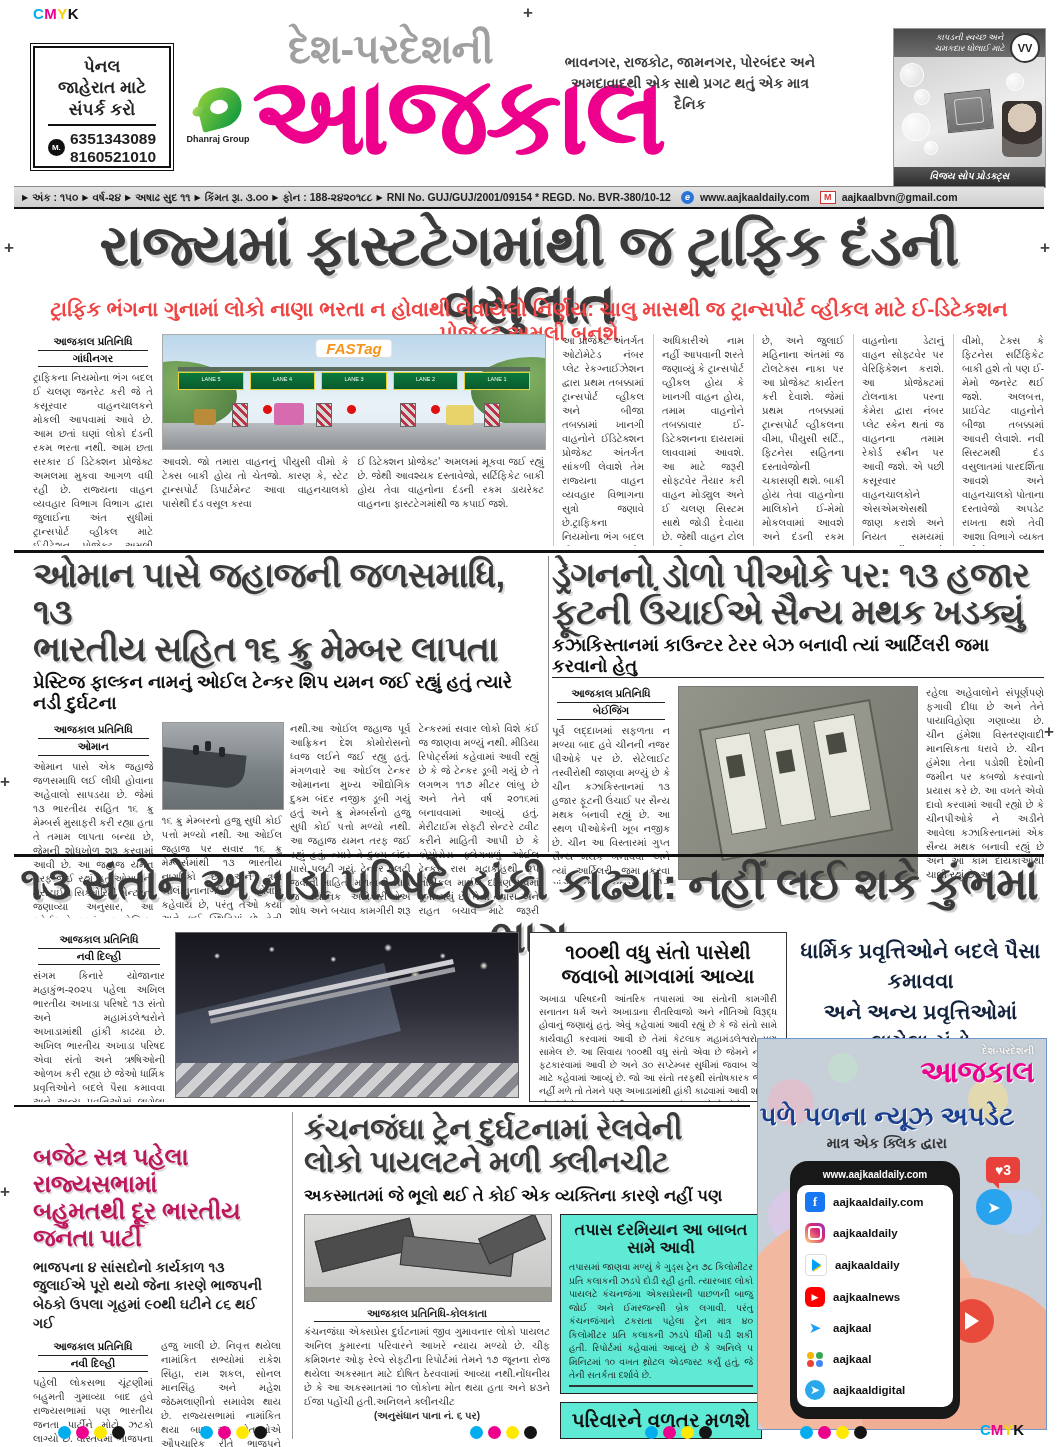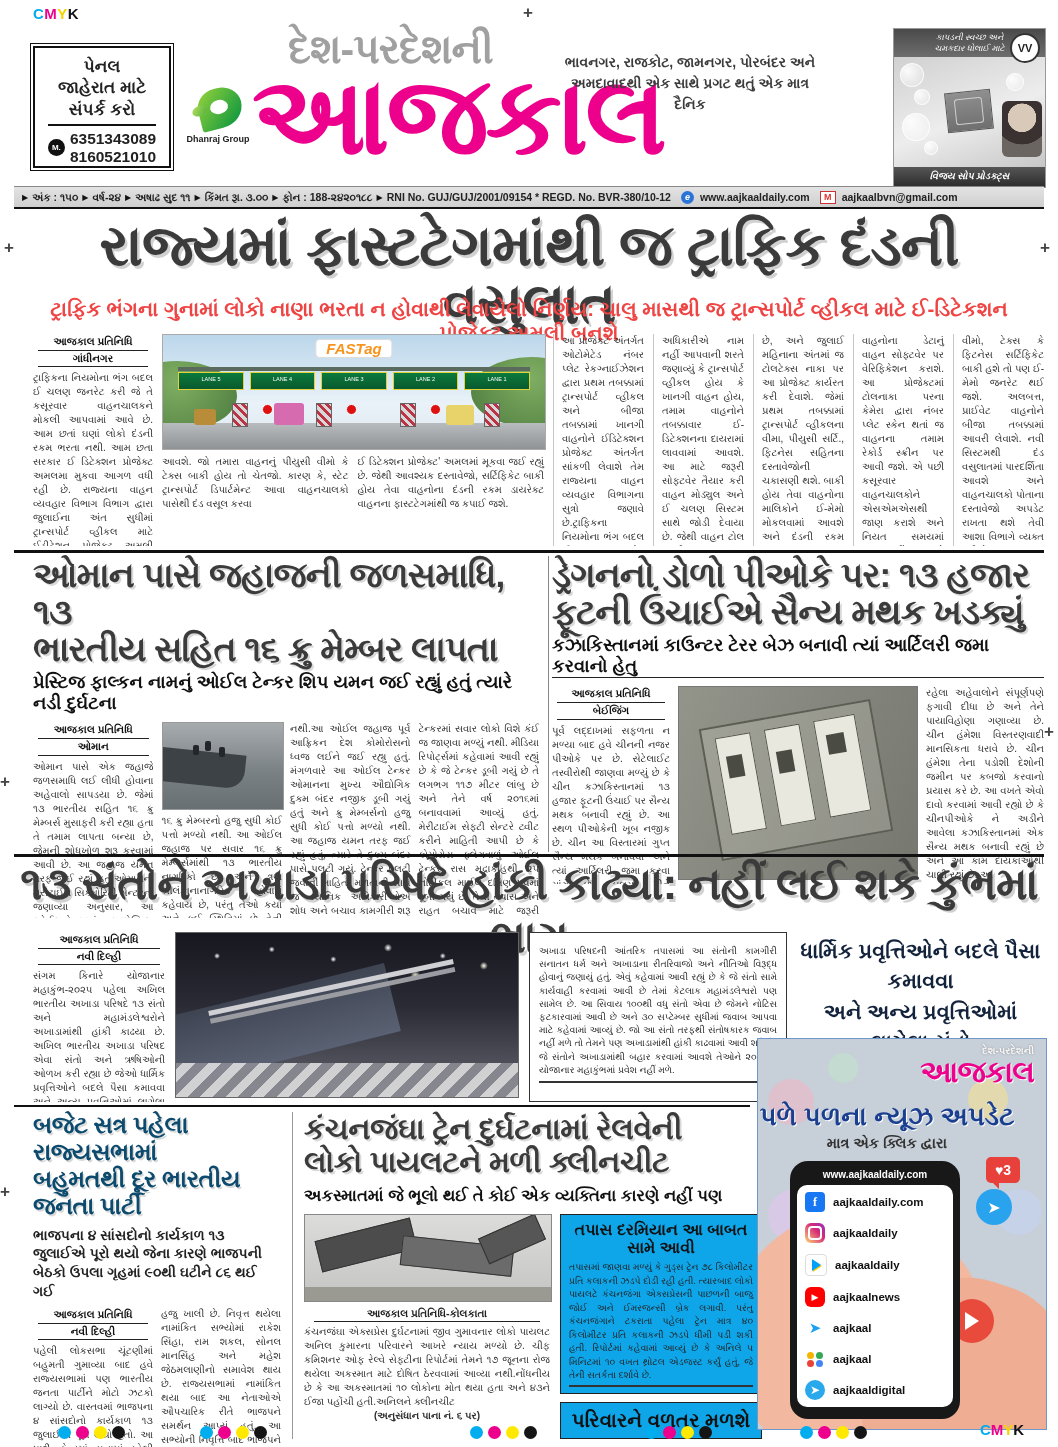--- a/index.html
+++ b/index.html
@@ -124,34 +124,34 @@
   .kumbh-river{position:absolute;left:-20px;top:58px;width:240px;height:70px;background:linear-gradient(#3e4452,#5a6172);transform:rotate(-14deg);}
   .kumbh-bridge{position:absolute;left:30px;top:52px;width:250px;height:5px;background:#cfcfd4;transform:rotate(-12deg);box-shadow:0 8px 0 #9b9ba2;}
   .kumbh-tents{position:absolute;left:0;right:0;bottom:0;height:34px;
                background:repeating-linear-gradient(-45deg,#e6e6e6 0 9px,#8e8e96 9px 18px);opacity:.85;}
   .midbox{width:258px;flex:none;border:1.5px solid #333;padding:7px 9px;box-sizing:border-box;background:#fff;}
   .midbox .t{text-align:center;font-size:20px;font-weight:800;color:#111;line-height:1.2;}
   .midbox .b{font-size:9.3px;line-height:1.42;text-align:justify;margin-top:5px;border-bottom:2px solid #333;padding-bottom:4px;}
   .mid-right{flex:1;text-align:center;font-size:21px;font-weight:800;color:#13233c;line-height:1.45;padding-top:4px;}
   
   .budget{left:33px;top:1112px;width:248px;}
-  .h-b1{font-size:24px;font-weight:800;color:#0c4a6e;line-height:1.12;letter-spacing:-.5px;text-shadow:1.5px 1.5px 0 rgba(0,0,0,.15);}
+  .h-b1{font-size:24px;font-weight:800;color:#be185d;line-height:1.12;letter-spacing:-.5px;text-shadow:1.5px 1.5px 0 rgba(0,0,0,.15);margin-top:32px;}
   .b-sub{font-size:14px;font-weight:bold;color:#222;margin-top:6px;line-height:1.35;}
   .budget-body{display:flex;gap:8px;margin-top:6px;height:198px;overflow:hidden;}
   .budget-body>div{flex:1;}
   .trainstory{left:292px;top:1112px;width:458px;border-left:1px solid #999;padding-left:11px;}
   .h-t{font-size:30px;font-weight:800;color:#3b3b3b;line-height:1.1;letter-spacing:-.5px;text-shadow:2px 2px 0 rgba(0,0,0,.15);}
   .t-sub{font-size:16.5px;font-weight:800;color:#101010;margin-top:6px;line-height:1.35;}
   .train-row{display:flex;gap:10px;margin-top:8px;}
   .train-left{width:246px;flex:none;}
   .ph-train{position:relative;width:100%;height:86px;border:1px solid #888;background:linear-gradient(#dcdcda,#c4c4c2);overflow:hidden;}
   .wag{position:absolute;background:#4c4c4c;border:1px solid #333;}
   .train-left .dl2{text-align:center;font-weight:bold;font-size:10.5px;border-bottom:1.5px solid #222;margin:5px 10px 3px;padding-bottom:1px;}
   .sideboxes{flex:1;display:flex;flex-direction:column;gap:8px;}
-  .sbox{border:1.5px solid #222;padding:6px 8px;background:#0ea5e9;}
+  .sbox{border:1.5px solid #222;padding:6px 8px;background:#5eead4;}
   .sbox .t1{font-size:16px;font-weight:800;text-align:center;color:#111;}
   .sbox .t2{font-size:20px;font-weight:800;text-align:center;color:#111;}
   .sbox .b{font-size:9.3px;line-height:1.45;text-align:justify;margin-top:4px;border-bottom:2px solid #333;padding-bottom:3px;}
   
   .promo{left:757px;top:1038px;width:288px;height:390px;border:1.5px solid #6f97c9;background:#c7cfd9;overflow:hidden;}
   .p-dot{position:absolute;border-radius:50%;opacity:.55;}
   .promo .brandtop{position:absolute;right:12px;top:6px;text-align:right;}
   .promo .bt1{font-size:10px;color:#f7f7f7;font-weight:bold;text-shadow:0 0 2px #888;}
   .promo .bt2{font-size:30px;font-weight:800;color:#ec008c;letter-spacing:-1px;line-height:1;text-shadow:1px 1px 0 #fff;}
   .promo .title{position:absolute;left:0;right:30px;top:62px;text-align:center;font-size:26px;font-weight:800;color:#1b3f8f;text-shadow:1px 1px 0 #fff;}
@@ -388,20 +388,23 @@
       </div>
       <span>સંગમ કિનારે યોજાનાર મહાકુંભ-૨૦૨૫ પહેલા અખિલ ભારતીય અખાડા પરિષદે ૧૩ સંતો અને મહામંડલેશ્વરોને અખાડામાંથી હાંકી કાઢયા છે. અખિલ ભારતીય અખાડા પરિષદ એવા સંતો અને ઋષિઓની ઓળખ કરી રહ્યા છે જેઓ ધાર્મિક પ્રવૃત્તિઓને બદલે પૈસા કમાવવા અને અન્ય પ્રવૃત્તિઓમાં લાગેલા છે. અખાડાઓની આંતરિક તપાસમાં જે</span>
       
     </div>
     <div class="ph-kumbh">
       <div class="kumbh-river"></div>
       <div class="kumbh-bridge"></div>
       <div class="kumbh-tents"></div>
     </div>
     <div class="midbox">
+      <div class="t">
+        <span>૧૦૦થી વધુ સંતો પાસેથી</span><br><span>જવાબો માગવામાં આવ્યા</span>
+      </div>
       <div class="b">અખાડા પરિષદની આંતરિક તપાસમાં આ સંતોની કામગીરી સનાતન ધર્મ અને અખાડાના રીતરિવાજો અને નીતિઓ વિરૂદ્ધ હોવાનું જણાયું હતું. એવું કહેવામાં આવી રહ્યું છે કે જે સંતો સામે કાર્યવાહી કરવામાં આવી છે તેમાં કેટલાક મહામંડલેશ્વરો પણ સામેલ છે. આ સિવાય ૧૦૦થી વધુ સંતો એવા છે જેમને નોટિસ ફટકારવામાં આવી છે અને ૩૦ સપ્ટેમ્બર સુધીમાં જવાબ આપવા માટે કહેવામાં આવ્યું છે. જો આ સંતો તરફથી સંતોષકારક જવાબ નહીં મળે તો તેમને પણ અખાડામાંથી હાંકી કાઢવામાં આવી શકે છે. જે સંતોને અખાડામાંથી બહાર કરવામાં આવશે તેઓને ૨૦૨૫માં યોજાનાર મહાકુંભમાં પ્રવેશ નહીં મળે.</div>
     </div>
     <div class="mid-right">
       <span>ધાર્મિક પ્રવૃત્તિઓને બદલે પૈસા કમાવવા</span><br><span>અને અન્ય પ્રવૃત્તિઓમાં લાગેલા સંતો</span><br><span>વિરૂદ્ધ કરાઈ કડક કાર્યવાહી</span>
     </div>
   </div>
 
   <div class="hr" style="left:14px;top:1105px;width:736px;height:2px;"></div>
 
   <div class="abs budget">

